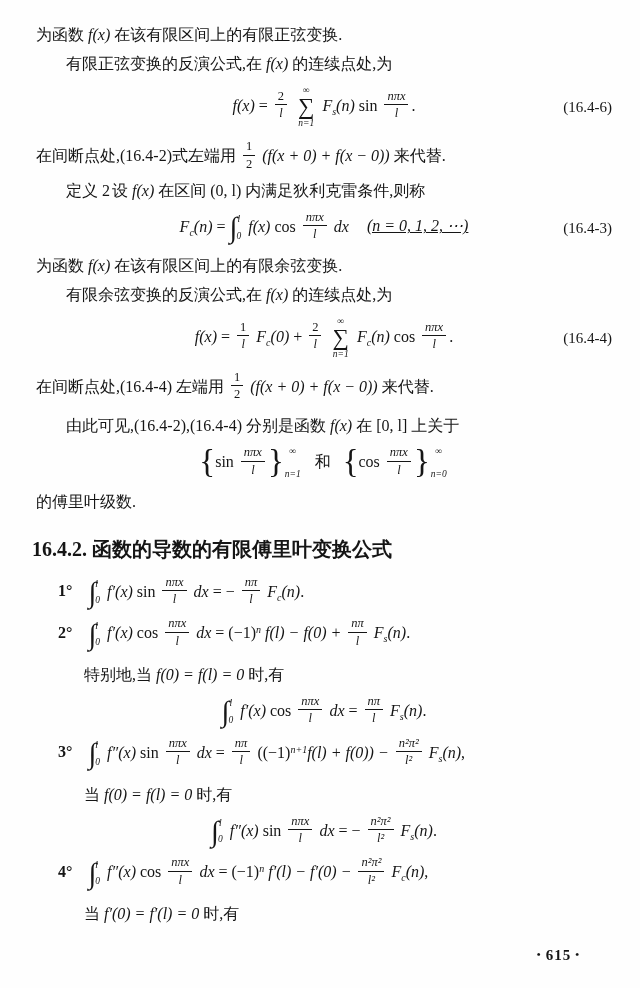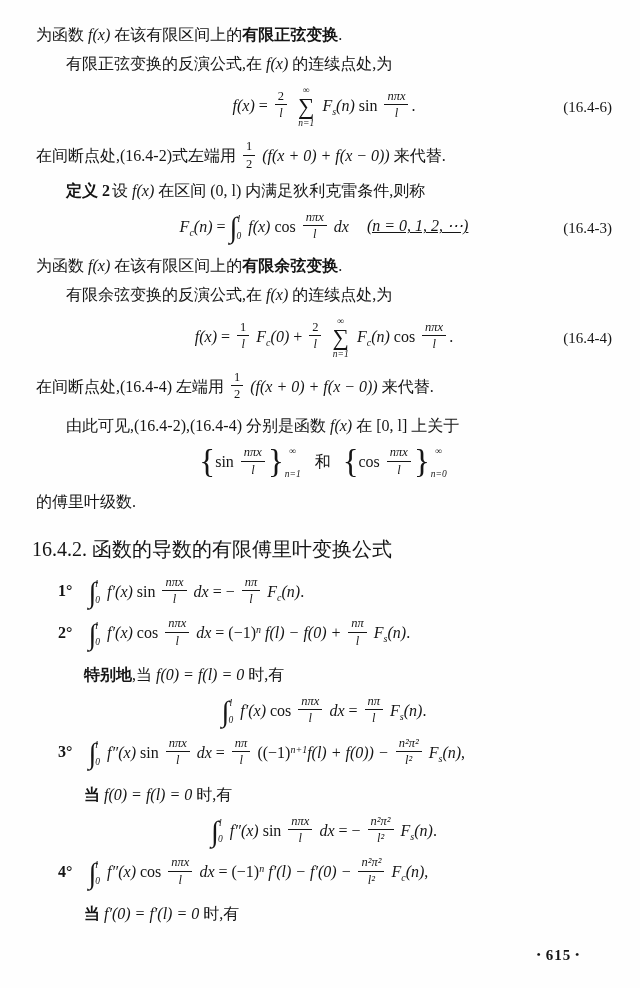--- a/index.html
+++ b/index.html
@@ -4,21 +4,21 @@
 <style>
   html,body{margin:0;padding:0;}
   body{width:640px;height:988px;background:#ffffff;color:#151515;
        font-family:"Liberation Serif","DejaVu Serif",serif;
        -webkit-font-smoothing:antialiased;}
   .page{position:relative;width:640px;height:988px;padding:20px 28px 0 36px;
         box-sizing:border-box;overflow:hidden;background:#fefefe;}
   .tline{font-size:16px;line-height:29px;white-space:nowrap;}
   .ind{padding-left:30px;}
   .sub-ind{margin-left:48px;}
-  .b{font-weight:700;}
+  .b{font-weight:400;}
   .math{font-style:italic;}
   .rm{font-style:normal;}
   .gap-r{margin-right:2px;}
   
   .eqrow{position:relative;text-align:center;margin:7px 0;}
   .formula{display:inline-block;white-space:nowrap;font-size:16px;line-height:1;}
   .eqtag{position:absolute;right:0;top:50%;transform:translateY(-50%);font-size:15px;}
   
   .frac{display:inline-block;vertical-align:middle;text-align:center;
         font-size:12.5px;line-height:1.15;margin:0 3px;position:relative;top:-2px;}
@@ -37,21 +37,21 @@
   sub.sb{vertical-align:-4px;}
   sup.sp{vertical-align:5px;}
   
   .brace{font-size:33px;vertical-align:middle;line-height:1;position:relative;top:-2px;}
   .limstack{display:inline-flex;flex-direction:column;justify-content:space-between;
             vertical-align:middle;height:32px;font-size:9.5px;font-style:italic;
             line-height:1;margin:0 2px 0 1px;}
   
   .item{margin:10px 0 10px 22px;white-space:nowrap;font-size:16px;}
   .item .no{font-weight:700;margin-right:12px;}
-  .heading{font-size:20px;font-weight:400;margin:20px 0 14px -4px;white-space:nowrap;}
+  .heading{font-size:20px;font-weight:700;margin:20px 0 14px -4px;white-space:nowrap;}
   .tall{line-height:40px;}
   .pageno{position:absolute;right:56px;bottom:24px;font-size:15px;font-weight:700;
           letter-spacing:1px;}
   .pageno .dot{font-size:11px;vertical-align:2px;margin:0 4px;}
 </style>
 </head>
 <body>
 
 <div class="page">
 

